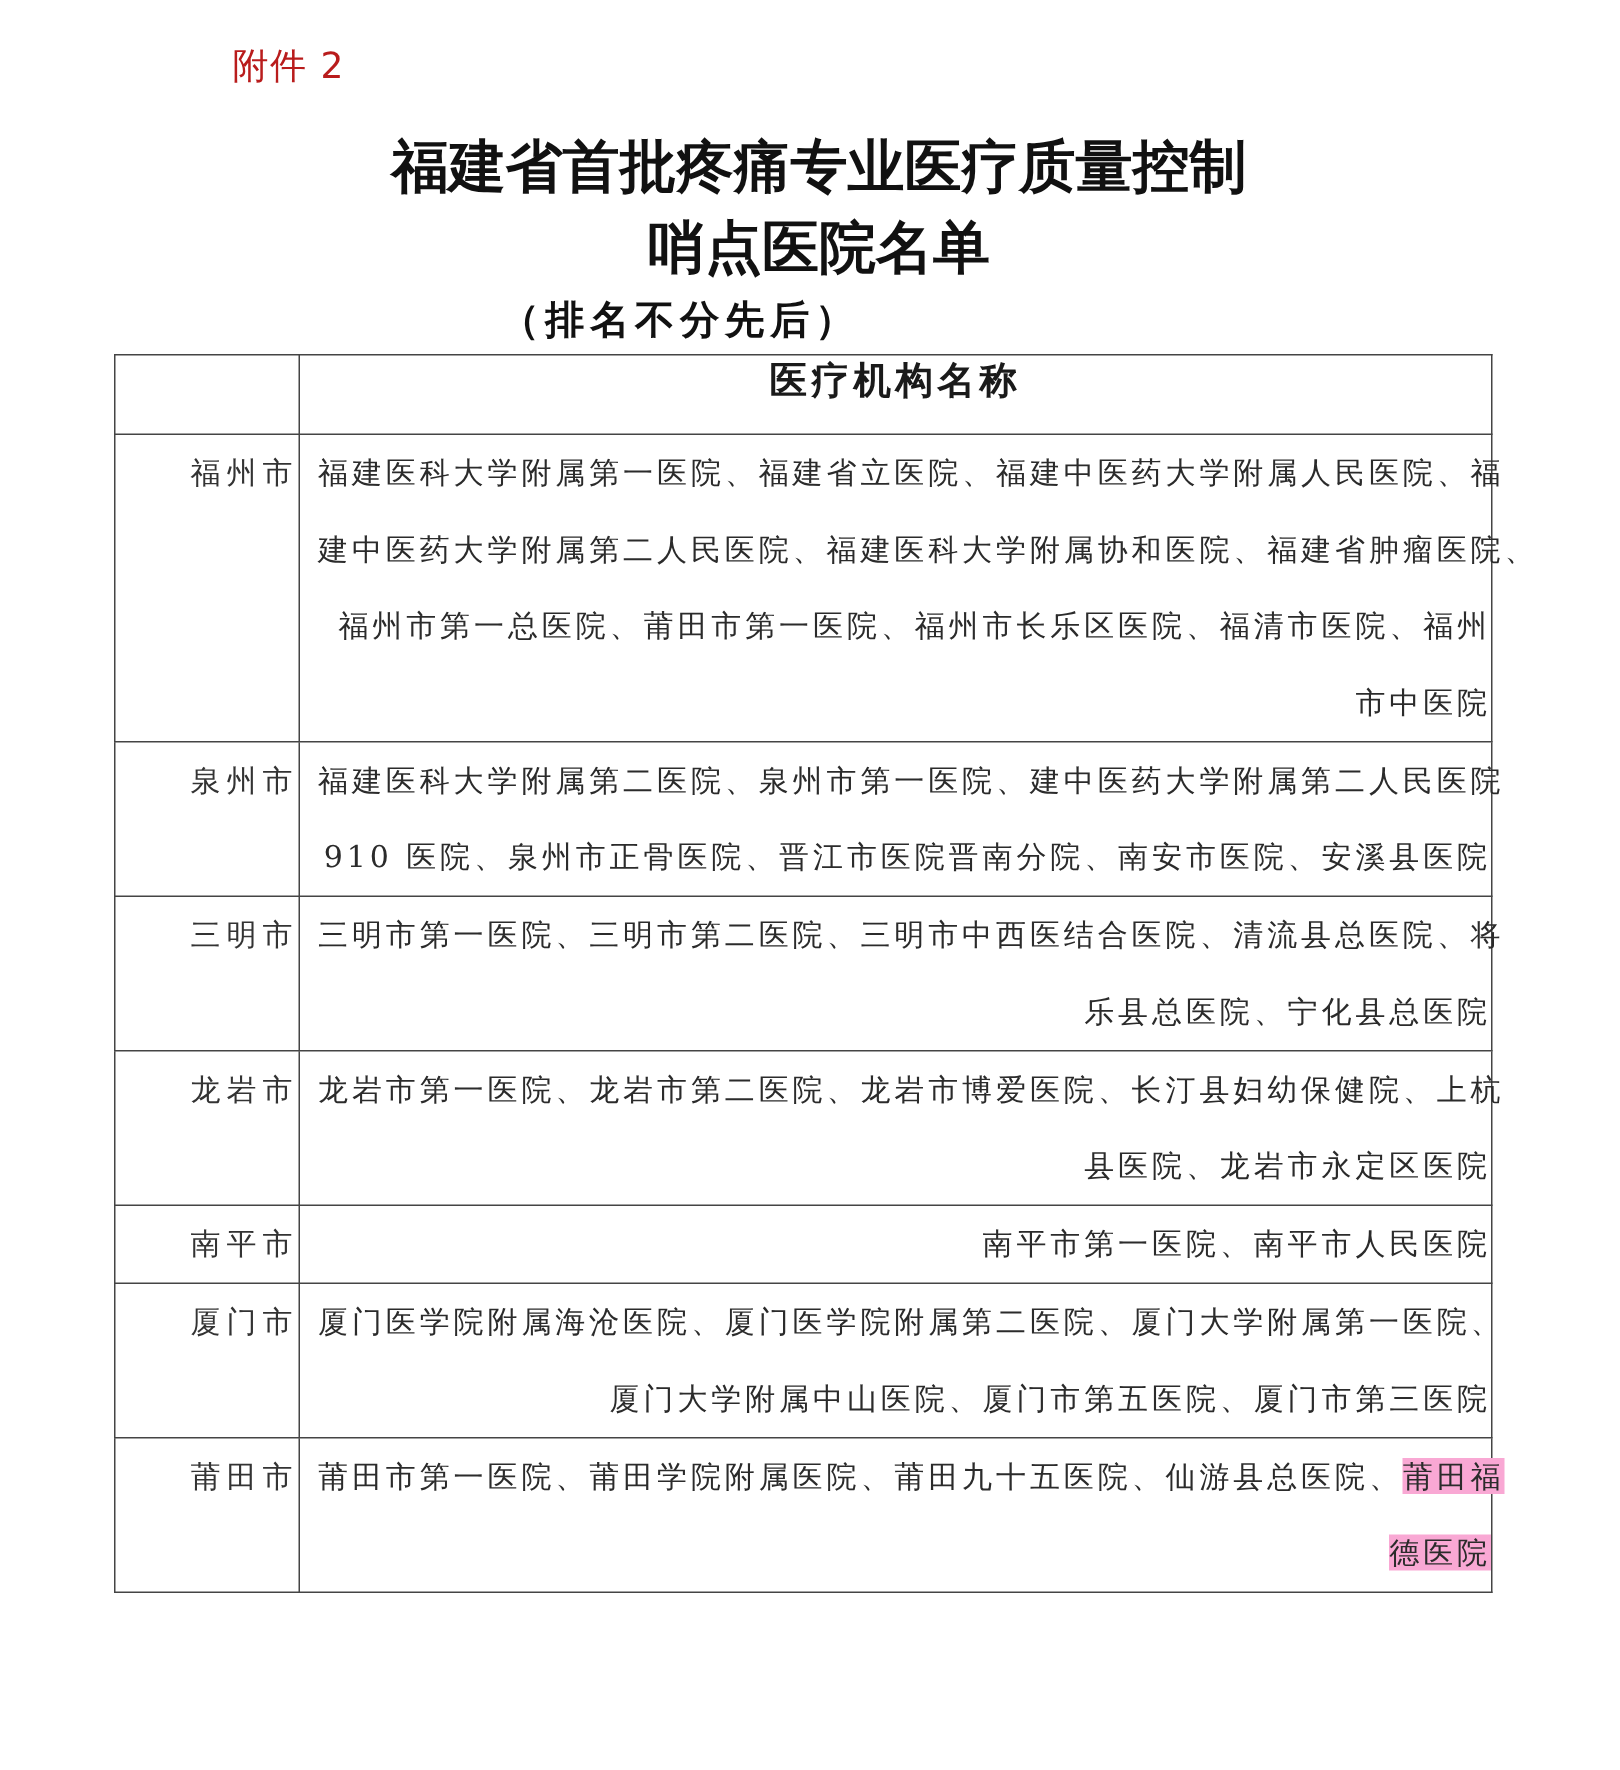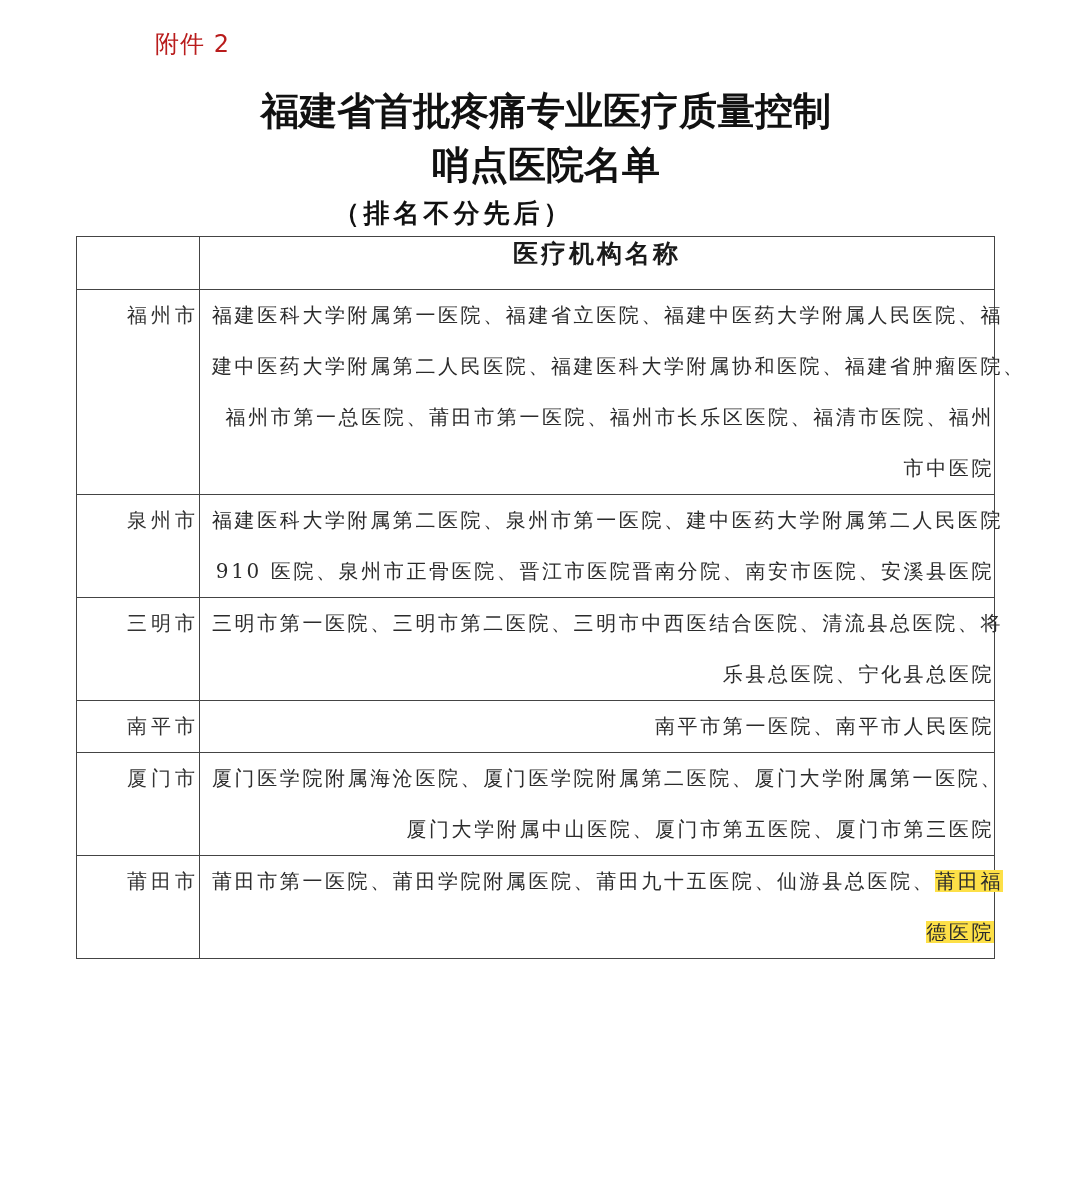--- a/index.html
+++ b/index.html
@@ -46,21 +46,21 @@
       text-align: right; font-size: 20px; letter-spacing: 4px;
       padding-top: 12px; color: #333;
     }
     td.hosp {
       padding: 12px 0 0 12px; font-size: 20px; color: #2b2b2b;
       letter-spacing: 2.6px;
       text-align: right;
     }
     .line { height: 51px; white-space: nowrap; line-height: 26px; }
     .line:last-child { height: 39px; }
-    .hl { background: #fde047; font-family: Liberation Serif, serif; }
+    .hl { background: #f9a8d4; }
   </style>
 </head>
 <body>
 
 <div class="attachment">附件 2</div>
 <div class="title l1">福建省首批疼痛专业医疗质量控制</div>
 <div class="title l2">哨点医院名单</div>
 <div class="subtitle">（排名不分先后）</div>
 
 <table class="list">
@@ -95,20 +95,27 @@
     </tr>
 
     <tr>
       <td class="city">三明市</td>
       <td class="hosp">
         <div class="line">三明市第一医院、三明市第二医院、三明市中西医结合医院、清流县总医院、将</div>
         <div class="line">乐县总医院、宁化县总医院</div>
       </td>
     </tr>
 
+    <tr>
+      <td class="city">龙岩市</td>
+      <td class="hosp">
+        <div class="line">龙岩市第一医院、龙岩市第二医院、龙岩市博爱医院、长汀县妇幼保健院、上杭</div>
+        <div class="line">县医院、龙岩市永定区医院</div>
+      </td>
+    </tr>
 
     <tr>
       <td class="city">南平市</td>
       <td class="hosp">
         <div class="line">南平市第一医院、南平市人民医院</div>
       </td>
     </tr>
 
     <tr>
       <td class="city">厦门市</td>

